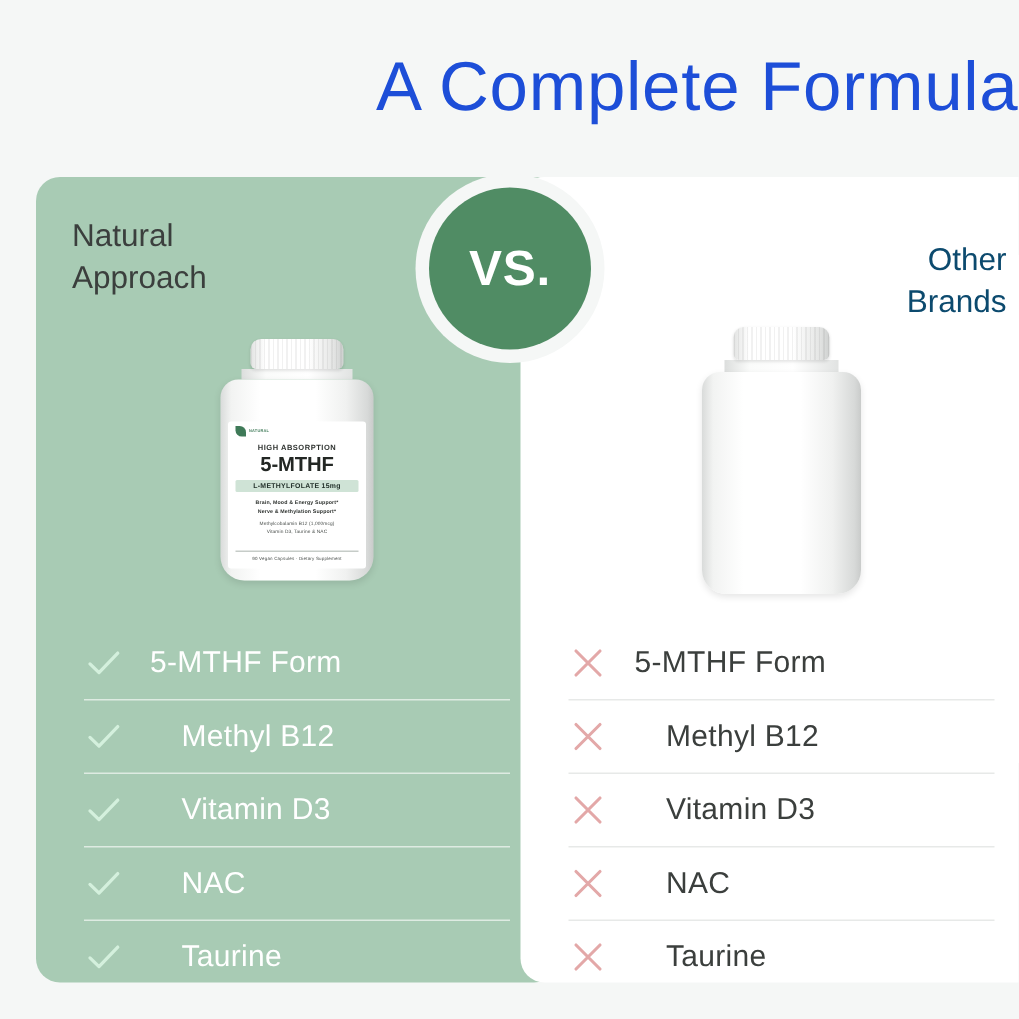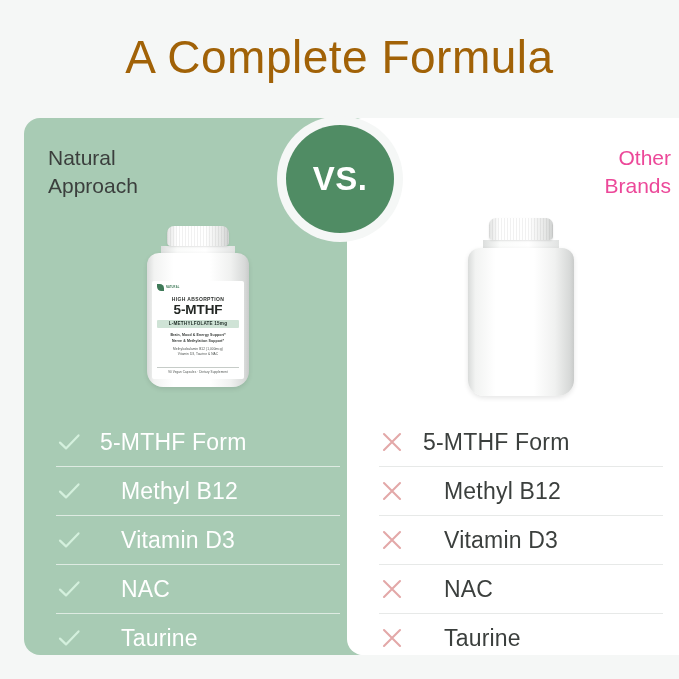--- a/index.html
+++ b/index.html
@@ -14,25 +14,25 @@
     overflow: hidden;
     position: relative;
   }
 
   
   .title {
     position: absolute;
     top: 30px;
     left: 0;
     width: 679px;
-    text-align: center;
+    text-align: right;
     font-size: 46px;
     font-weight: 400;
     letter-spacing: 0.5px;
-    color: #a16207;
+    color: #1d4ed8;
     white-space: nowrap;
   }
 
   
   .panel {
     position: absolute;
     top: 118px;
     height: 537px;
     border-radius: 16px;
     padding-left: 40px;
@@ -57,21 +57,22 @@
     color: #3b3f3d;
     white-space: pre-line;
   }
   .panel-left .panel-title {
     left: 24px;
     text-align: left;
   }
   .panel-right .panel-title {
     right: 24px;
     text-align: right;
-    color: #ec4899;
+    color: #0c4a6e;
+    margin-top: 16px;
   }
 
   
   .vs-wrap {
     position: absolute;
     top: 116px;
     left: 277px;
     width: 126px;
     height: 126px;
     border-radius: 50%;
@@ -239,21 +240,21 @@
     display: flex;
     align-items: center;
     height: 48px;
     gap: 18px;
   }
   .row + .row { border-top: 1px solid rgba(255,255,255,0.62); gap: 39px; }
   .panel-right .row + .row { border-top: 1px solid #e7e9e8; }
 
   .mark { width: 26px; height: 26px; flex: none; }
   .row-label {
-    font-size: 23px;
+    font-size: 20px;
     font-weight: 400;
     letter-spacing: 0.2px;
     text-align: center;
   }
   .panel-left  .row-label { color: #ffffff; }
   .panel-right .row-label { color: #3b3f3d; }
 </style>
 </head>
 <body>
 

